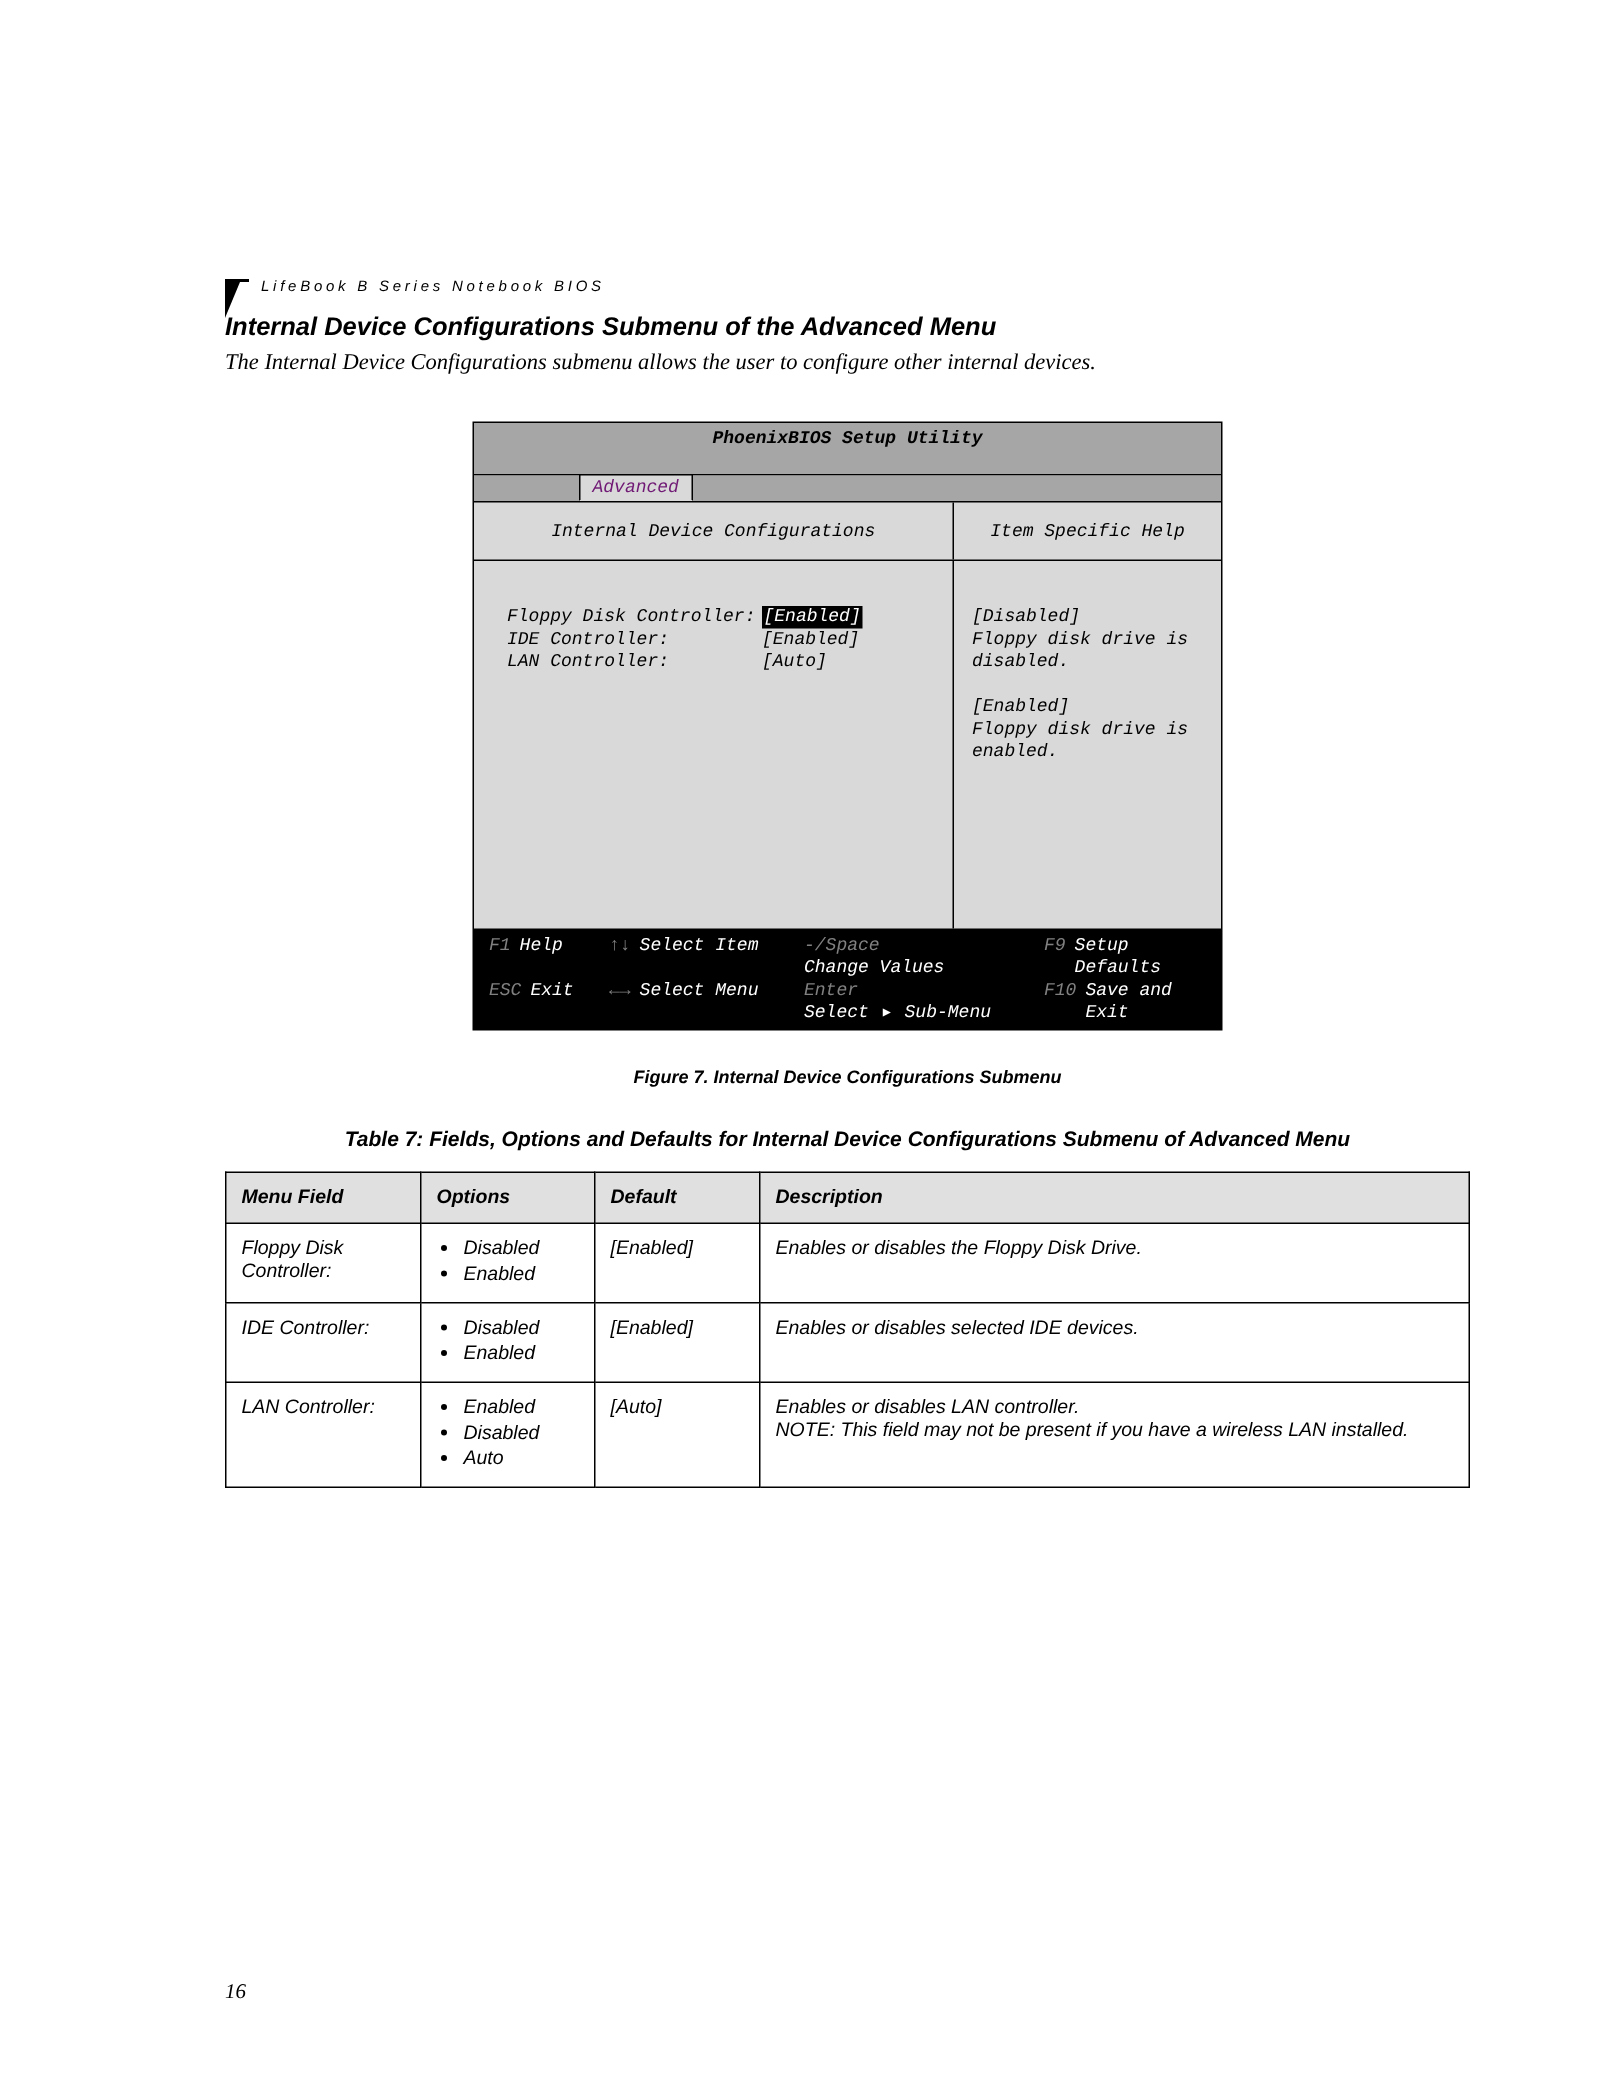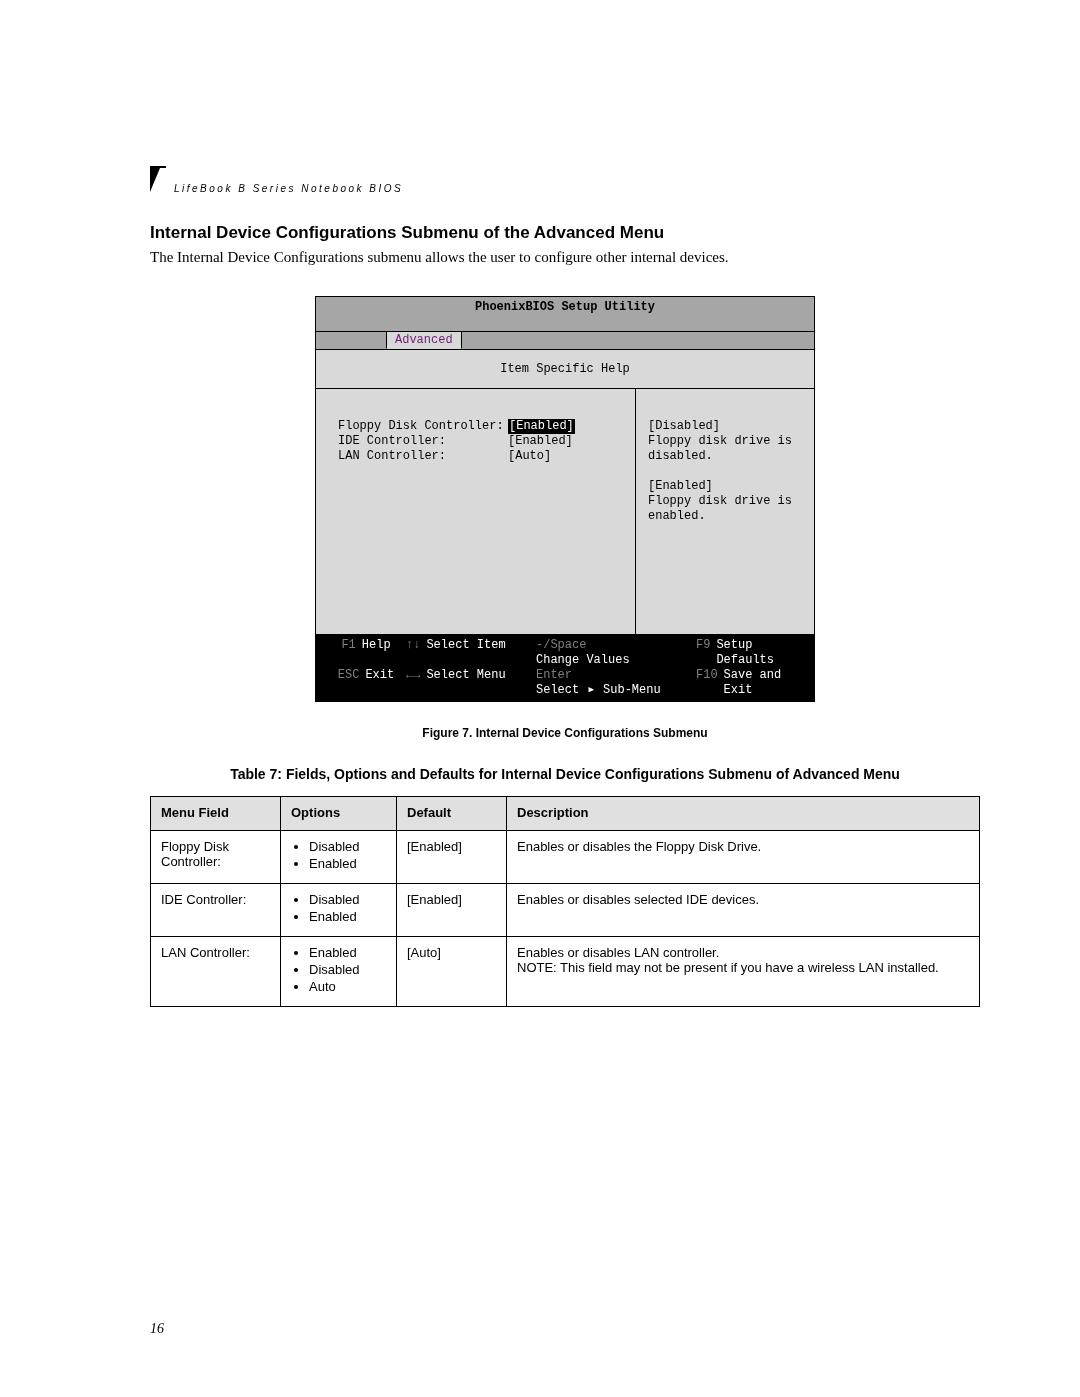--- a/index.html
+++ b/index.html
@@ -15,40 +15,41 @@
     position: relative;
     width: 1080px;
     height: 1397px;
     box-sizing: border-box;
     padding: 170px 100px 60px 150px;
   }
   
   .runhead {
     position: absolute;
     left: 150px;
-    top: 170px;
+    top: 186px;
     height: 24px;
     display: flex;
-    align-items: flex-end;
+    align-items: flex-start;
     gap: 8px;
   }
   .corner-svg {
     width: 16px;
     height: 28px;
     flex: none;
   }
   .runhead-text {
     font-family: Verdana, Geneva, sans-serif;
     font-size: 10px;
     font-style: italic;
     letter-spacing: 2.5px;
     color: #000;
   }
   .content {
-    margin-top: 53px;
+    margin-top: 38px;
+    font-style: italic;
   }
   .h2 {
     font-family: "Gill Sans", "Segoe UI", Arial, sans-serif;
     font-weight: 700;
     font-size: 17px;
     margin: 22px 0 6px 0;
   }
   .intro {
     font-family: "Georgia", "Times New Roman", serif;
     font-size: 15px;
@@ -145,21 +146,21 @@
     color: #fff;
     font-family: "Courier New", monospace;
     font-size: 12px;
     padding: 3px 10px 3px 10px;
     line-height: 15px;
   }
   .footrow { display: flex; }
   .footcell { display: flex; }
   .fk { color: #808080; padding-right: 6px; }
   .fl { color: #fff; }
-  .footcell.c1 { width: 80px; justify-content: center; }
+  .footcell.c1 { width: 80px; }
   .footcell.c2 { width: 130px; }
   .footcell.c3 { width: 160px; flex-direction: column; }
   .footcell.c4 { flex: 1; }
   .tri::before {
     content: "\25B6";
     font-size: 9px;
     padding: 0 2px 0 2px;
     vertical-align: 1px;
   }
   .fig-caption {
@@ -229,20 +230,21 @@
 
     <div class="h2">Internal Device Configurations Submenu of the Advanced Menu</div>
     <p class="intro">The Internal Device Configurations submenu allows the user to configure other internal devices.</p>
 
     <div class="bios-fig">
       <div class="bios-title">PhoenixBIOS Setup Utility</div>
       <div class="bios-tabs">
         <div class="bios-tab">Advanced</div>
       </div>
       <div class="bios-headrow">
+        <div class="bios-left">Internal Device Configurations</div>
         <div class="bios-right">Item Specific Help</div>
       </div>
       <div class="bios-body">
         <div class="bios-left" id="bios-left">
             <div class="bios-row">
               <span class="bios-label">Floppy Disk Controller:</span>
               <span class="bios-val sel">[Enabled]</span>
             </div>
             <div class="bios-row">
               <span class="bios-label">IDE Controller:</span>

